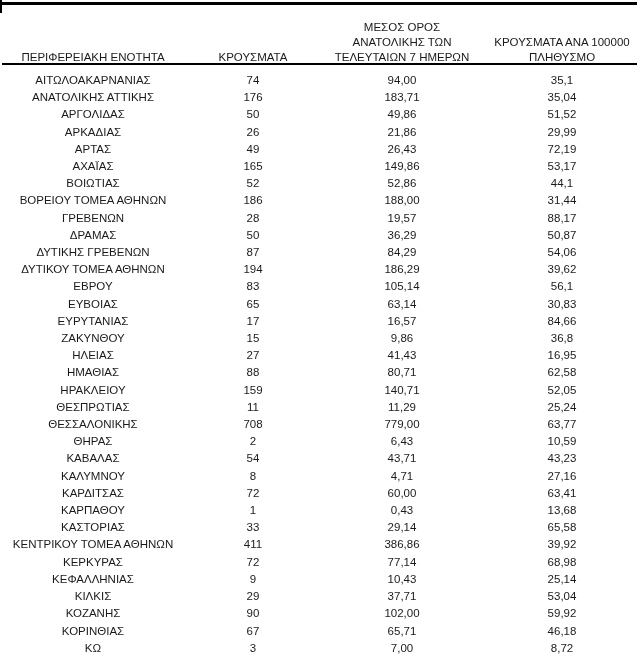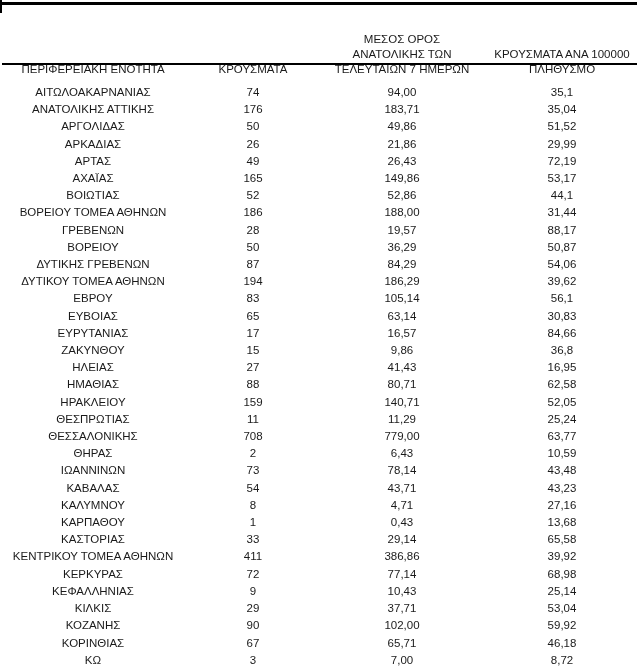--- a/index.html
+++ b/index.html
@@ -52,21 +52,21 @@
     border-collapse: collapse;
     table-layout: fixed;
   }
   table.cases col.c1 { width: 186px; }
   table.cases col.c2 { width: 134px; }
   table.cases col.c3 { width: 164px; }
   table.cases col.c4 { width: 156px; }
   table.cases thead th {
     height: 65px;
     vertical-align: bottom;
-    padding: 12px 0 7px 0;
+    padding: 0 0 7px 0;
     font-weight: normal;
     font-size: 11.5px;
     text-align: center;
     color: #1a1a1a;
   }
   table.cases thead th .hline {
     line-height: 15px;
     white-space: nowrap;
   }
   table.cases tbody td {
@@ -161,21 +161,21 @@
           <td>188,00</td>
           <td>31,44</td>
         </tr>
         <tr>
           <td>ΓΡΕΒΕΝΩΝ</td>
           <td>28</td>
           <td>19,57</td>
           <td>88,17</td>
         </tr>
         <tr>
-          <td>ΒΟΡΕΙΟΥ</td>
+          <td>ΔΡΑΜΑΣ</td>
           <td>50</td>
           <td>36,29</td>
           <td>50,87</td>
         </tr>
         <tr>
           <td>ΔΥΤΙΚΗΣ ΓΡΕΒΕΝΩΝ</td>
           <td>87</td>
           <td>84,29</td>
           <td>54,06</td>
         </tr>
@@ -239,36 +239,36 @@
           <td>779,00</td>
           <td>63,77</td>
         </tr>
         <tr>
           <td>ΘΗΡΑΣ</td>
           <td>2</td>
           <td>6,43</td>
           <td>10,59</td>
         </tr>
         <tr>
-          <td>ΙΩΑΝΝΙΝΩΝ</td>
-          <td>73</td>
-          <td>78,14</td>
-          <td>43,48</td>
-        </tr>
-        <tr>
           <td>ΚΑΒΑΛΑΣ</td>
           <td>54</td>
           <td>43,71</td>
           <td>43,23</td>
         </tr>
         <tr>
           <td>ΚΑΛΥΜΝΟΥ</td>
           <td>8</td>
           <td>4,71</td>
           <td>27,16</td>
+        </tr>
+        <tr>
+          <td>ΚΑΡΔΙΤΣΑΣ</td>
+          <td>72</td>
+          <td>60,00</td>
+          <td>63,41</td>
         </tr>
         <tr>
           <td>ΚΑΡΠΑΘΟΥ</td>
           <td>1</td>
           <td>0,43</td>
           <td>13,68</td>
         </tr>
         <tr>
           <td>ΚΑΣΤΟΡΙΑΣ</td>
           <td>33</td>

